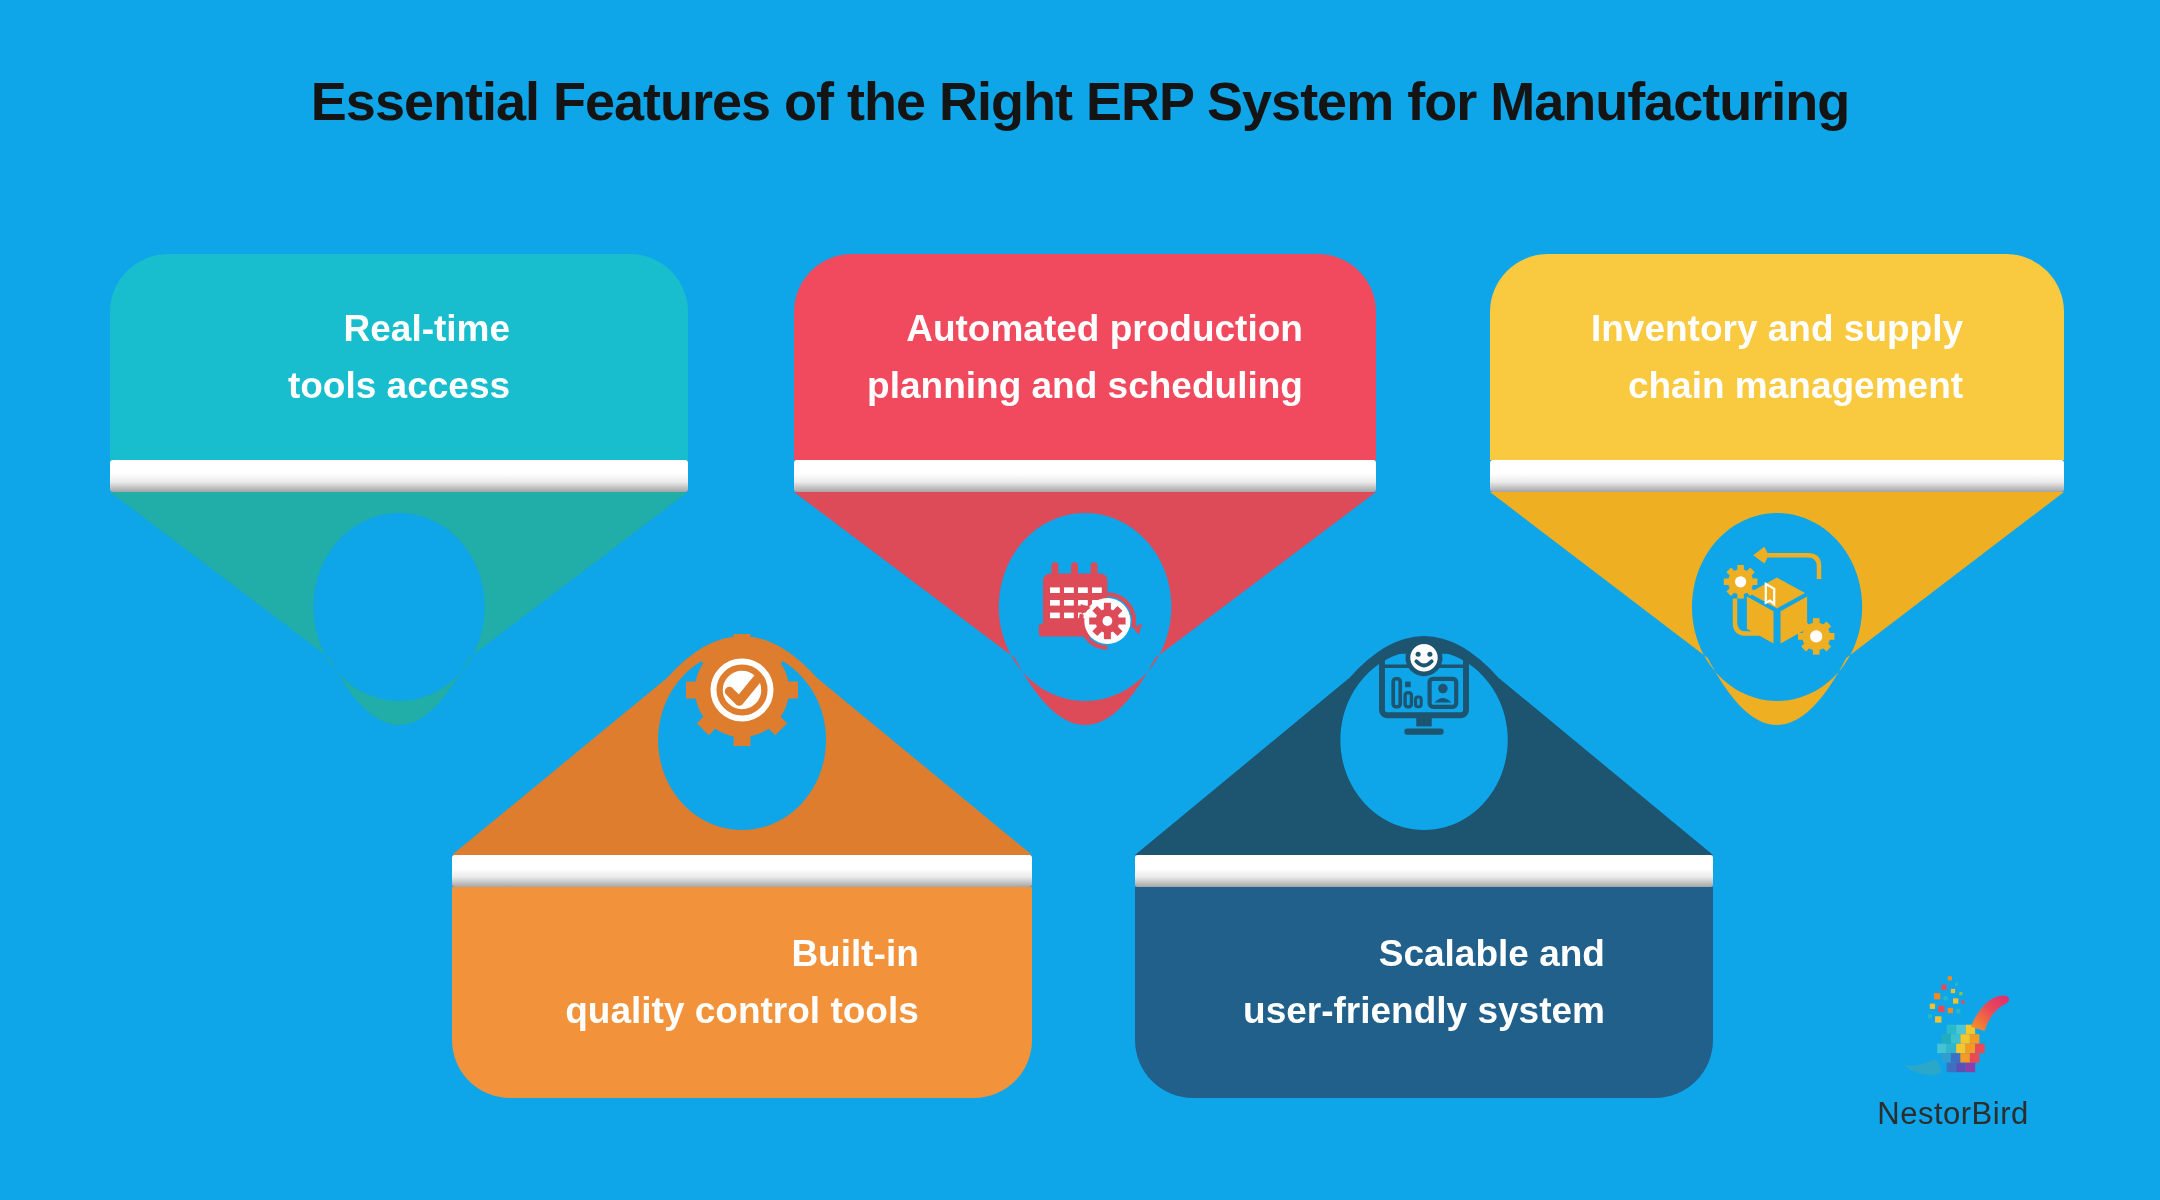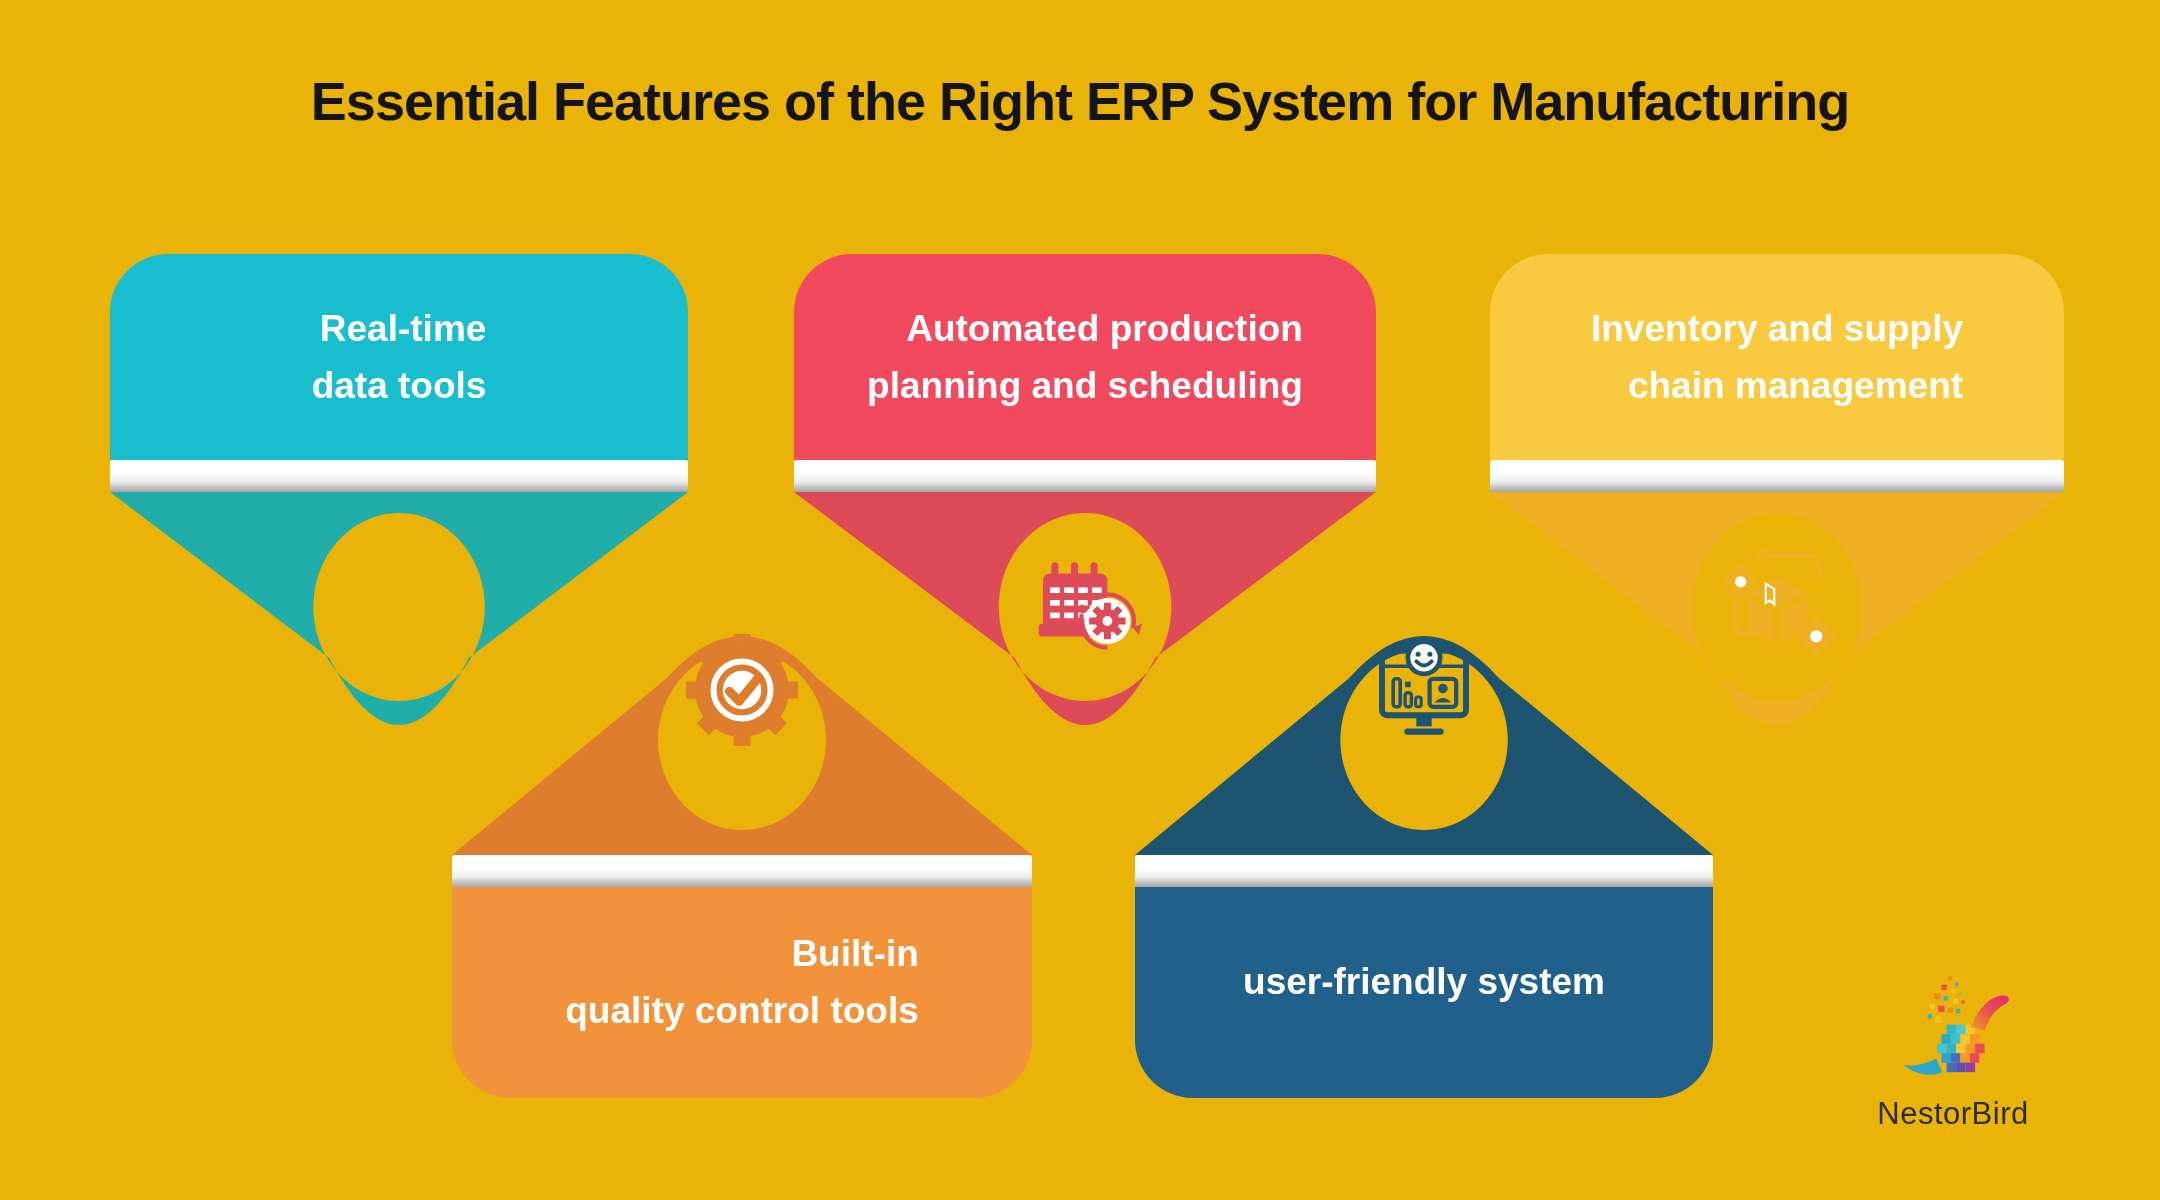--- a/index.html
+++ b/index.html
@@ -1,16 +1,16 @@
 <!DOCTYPE html>
 <html><head>
 <meta charset="utf-8">
 <style>
   html,body{margin:0;padding:0;background:#ffffff;}
-  #stage{position:relative;width:2160px;height:1200px;background:#eab308;overflow:hidden;
+  #stage{position:relative;width:2160px;height:1200px;background:#0ea5e9;overflow:hidden;
          font-family:"Liberation Sans","DejaVu Sans",sans-serif;}
 
   .title{position:absolute;top:70px;left:0;right:0;text-align:center;
          font-size:54px;font-weight:700;letter-spacing:-1px;color:#141414;}
 
   .card{position:absolute;}
   .card .panel{position:absolute;left:0;right:0;display:flex;flex-direction:column;
                align-items:center;justify-content:center;}
   .card .label{text-align:right;color:#ffffff;font-size:37px;font-weight:700;line-height:57px;}
   .card .label span{display:block;}
@@ -53,21 +53,21 @@
 <body>
 
 <div id="stage">
 
   <div class="title">Essential Features of the Right ERP System for Manufacturing</div>
 
   <div class="card top c0">
     <div class="panel">
       <div class="label">
         <span>Real-time</span>
-        <span>data tools</span>
+        <span>tools access</span>
       </div>
     </div>
     <div class="band"></div>
     <svg class="pointer" viewBox="0 0 580 240" preserveAspectRatio="none">
       <path fill-rule="evenodd" d="M0 0 H580 L360 166 Q290 300 220 166 Z M290 21 a86 94 0 1 0 0.1 0 Z"></path>
     </svg>
     <div class="icon-wrap"></div>
   </div>
 
   <div class="card top c2">
@@ -213,20 +213,21 @@
         <rect x="54" y="42" width="19" height="20" rx="2.5" fill="none" stroke="#1D5470" stroke-width="3"></rect>
         <circle cx="63.5" cy="49" r="3.4" fill="#1D5470"></circle>
         <path d="M57.5 59 Q63.5 52.5 69.5 59" fill="#1D5470"></path>
         <rect x="44.5" y="68" width="11" height="8" fill="#1D5470"></rect>
         <rect x="36" y="77.5" width="28" height="4.5" rx="2" fill="#1D5470"></rect>
       </svg>
     </div>
     <div class="band"></div>
     <div class="panel">
       <div class="label">
+        <span>Scalable and</span>
         <span>user-friendly system</span>
       </div>
     </div>
   </div>
 
   <div class="brand">
     <svg width="124" height="116" viewBox="0 0 110 110">
       <defs>
         <linearGradient id="wg" x1="0" y1="1" x2="1" y2="0">
           <stop offset="0" stop-color="#F59A23"></stop>

